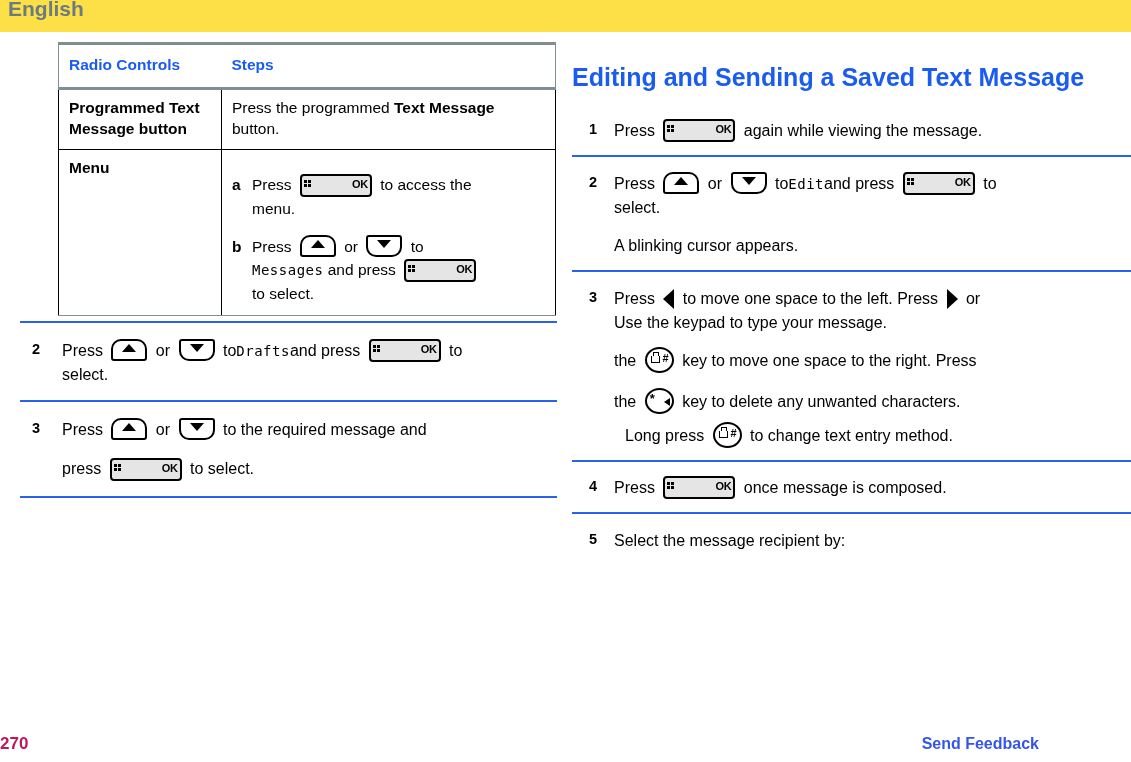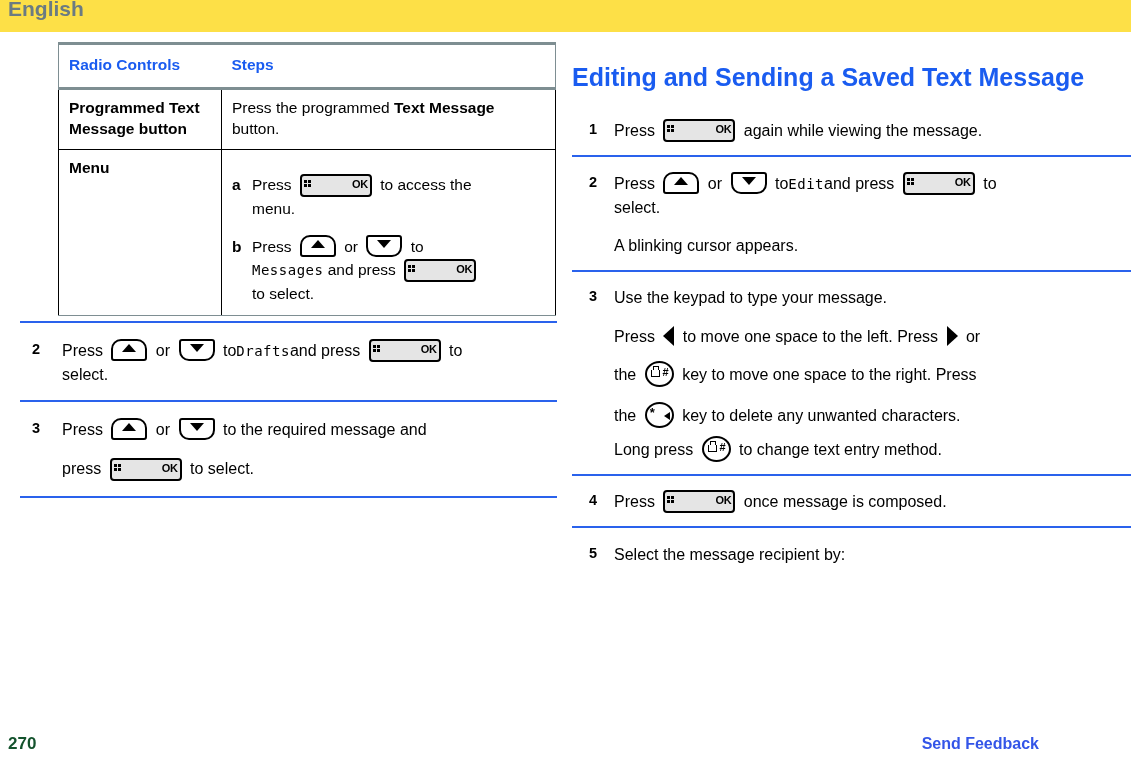--- a/index.html
+++ b/index.html
@@ -260,25 +260,25 @@
     font-family: "DejaVu Sans Mono", monospace;
     font-size: 14px;
     letter-spacing: 0.5px;
   }
 
   b.bold { font-weight: bold; margin-top: 40px; }
 
   
   .footer-page {
     position: absolute;
-    left: 8px;
+    left: 0;
     bottom: 8px;
     font-size: 17px;
     font-weight: bold;
-    color: #14532d;
+    color: #be185d;
   }
   .footer-feedback {
     position: absolute;
     right: 92px;
     bottom: 9px;
     font-size: 16px;
     color: #3355e8;
     text-decoration: none;
     font-weight: bold;
   }
@@ -445,43 +445,43 @@
       <span>to</span>
     </span>
     <span class="ln">select.</span>
     <span class="ln gap">A blinking cursor appears.</span>
   </div>
 
   <hr class="rule-blue" style="margin-top:13px;">
 
   <div class="step" style="margin-top:14px;">
     <span class="step-num rt">3</span>
-    <span class="ln">Use the keypad to type your message.</span>
-
     <span class="ln gap">
       <span>Press</span>
       <span class="ico ico-tri-left"></span>
       <span>to move one space to the left. Press</span>
       <span class="ico ico-tri-right"></span>
       <span>or</span>
     </span>
 
+    <span class="ln">Use the keypad to type your message.</span>
+
     <span class="ln gap">
       <span>the</span>
       <span class="ico ico-key"><span class="kbox"></span><span class="khash">#</span></span>
       <span>key to move one space to the right. Press</span>
     </span>
 
     <span class="ln gap">
       <span>the</span>
       <span class="ico ico-key"><span class="kstar">*</span><span class="kback"></span></span>
       <span>key to delete any unwanted characters.</span>
     </span>
 
-    <span class="ln" style="margin-top:8px;">
+    <span class="ln" style="margin-top:8px;margin-left:11px;">
       <span>Long press</span>
       <span class="ico ico-key"><span class="kbox"></span><span class="khash">#</span></span>
       <span>to change text entry method.</span>
     </span>
   </div>
 
   <hr class="rule-blue" style="margin-top:10px;">
 
   <div class="step" style="margin-top:14px;">
     <span class="step-num rt">4</span>

